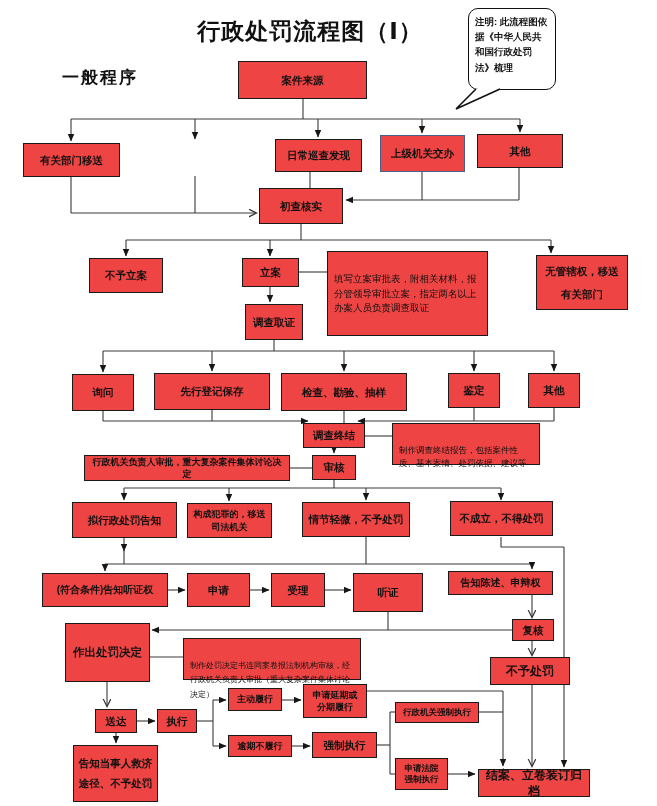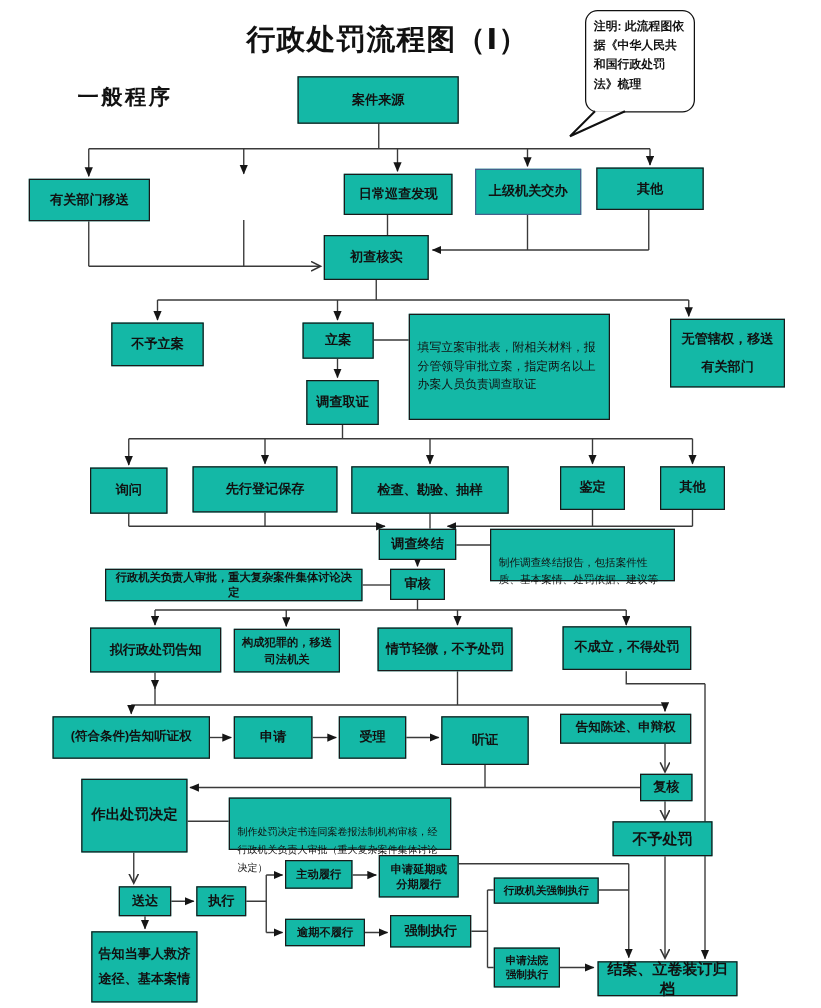--- a/index.html
+++ b/index.html
@@ -17,21 +17,21 @@
     letter-spacing:2px;z-index:3;
   }
   .callout{
     position:absolute;left:468px;top:8px;width:88px;height:82px;
     border:1.6px solid #111;border-radius:10px;padding:5px 6px;
     font-size:9.5px;font-weight:bold;line-height:1.6;z-index:3;background:#fff;
     box-sizing:border-box;
   }
   .callout-tail{position:absolute;left:452px;top:88px;z-index:4;}
   .node{
-    position:absolute;z-index:2;background:#14b8a6;border:1.3px solid #1a1a1a;
+    position:absolute;z-index:2;background:#ef4444;border:1.3px solid #1a1a1a;
     display:flex;align-items:center;justify-content:center;text-align:center;
     font-size:10.5px;font-weight:600;line-height:1.35;box-sizing:border-box;
     white-space:pre-line;padding:1px 3px;
   }
   .node.blue{border-color:#46618c;}
   .node.note{
     justify-content:flex-start;align-items:flex-start;text-align:left;
     font-size:9.5px;line-height:1.55;padding:20px 6px;font-weight:400;
   }
   .node.note-c{font-size:9px;padding:2px 4px;}
@@ -202,16 +202,16 @@
   <div class="node sm" style="left:303px;top:684px;width:64px;height:34px">申请延期或
 分期履行</div>
   <div class="node sm" style="left:228px;top:735px;width:64px;height:22px">逾期不履行</div>
   <div class="node" style="left:312px;top:732px;width:65px;height:26px">强制执行</div>
 
   <div class="node xs" style="left:395px;top:702px;width:84px;height:21px">行政机关强制执行</div>
   <div class="node xs" style="left:395px;top:758px;width:53px;height:32px">申请法院
 强制执行</div>
 
   <div class="node rm" style="left:73px;top:745px;width:85px;height:57px">告知当事人救济
-途径、基本案情</div>
+途径、不予处罚</div>
   <div class="node lg" style="left:478px;top:769px;width:112px;height:28px">结案、立卷装订归档</div>
 
 </div>
 
 </body></html>

